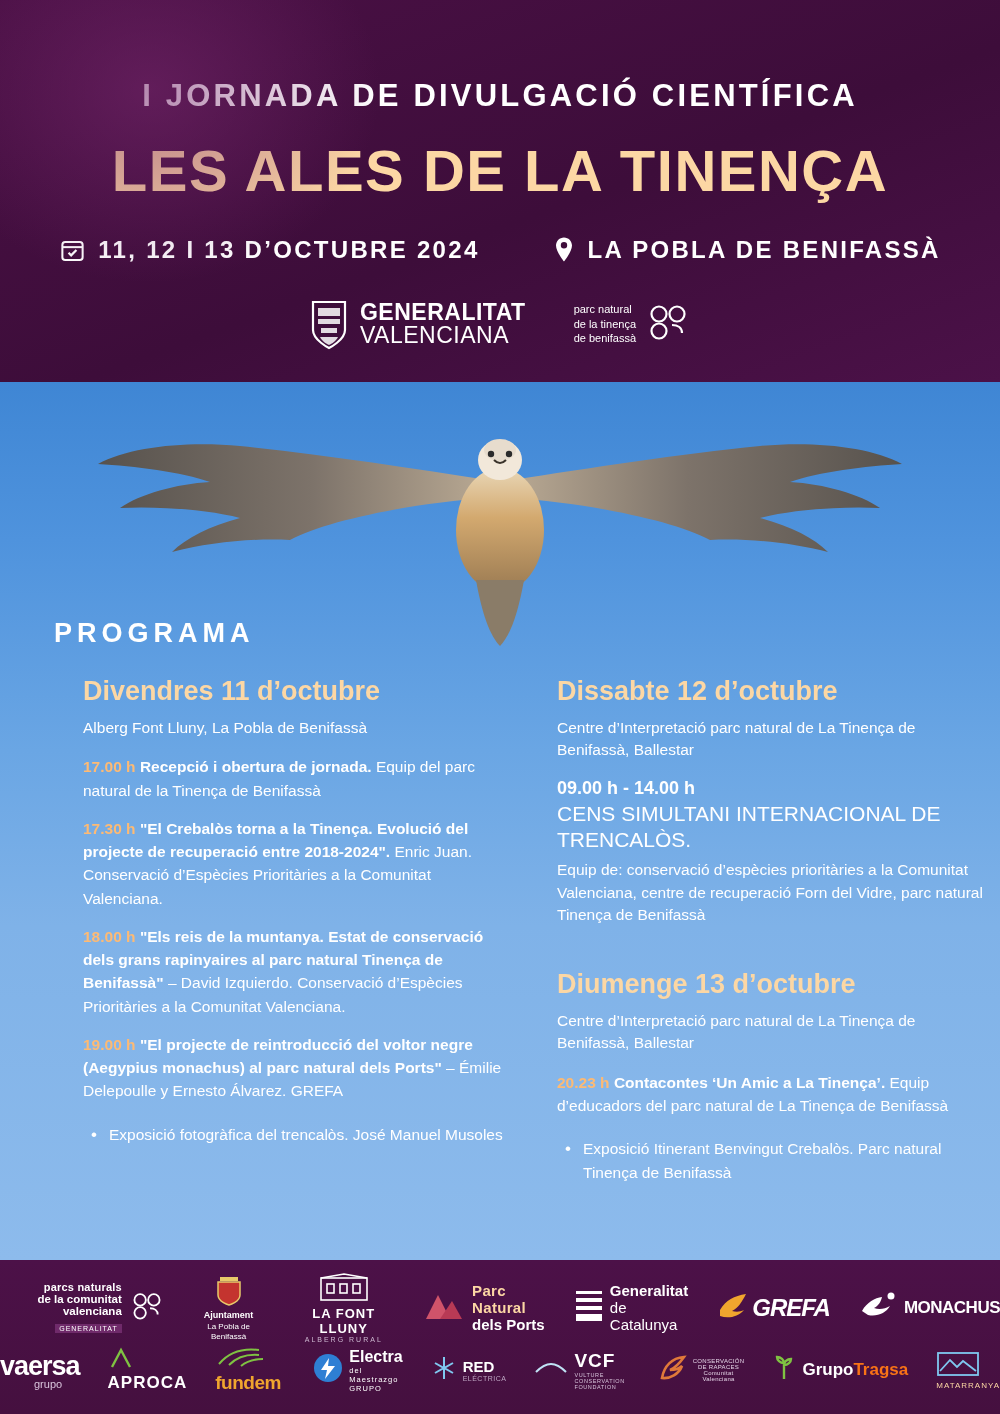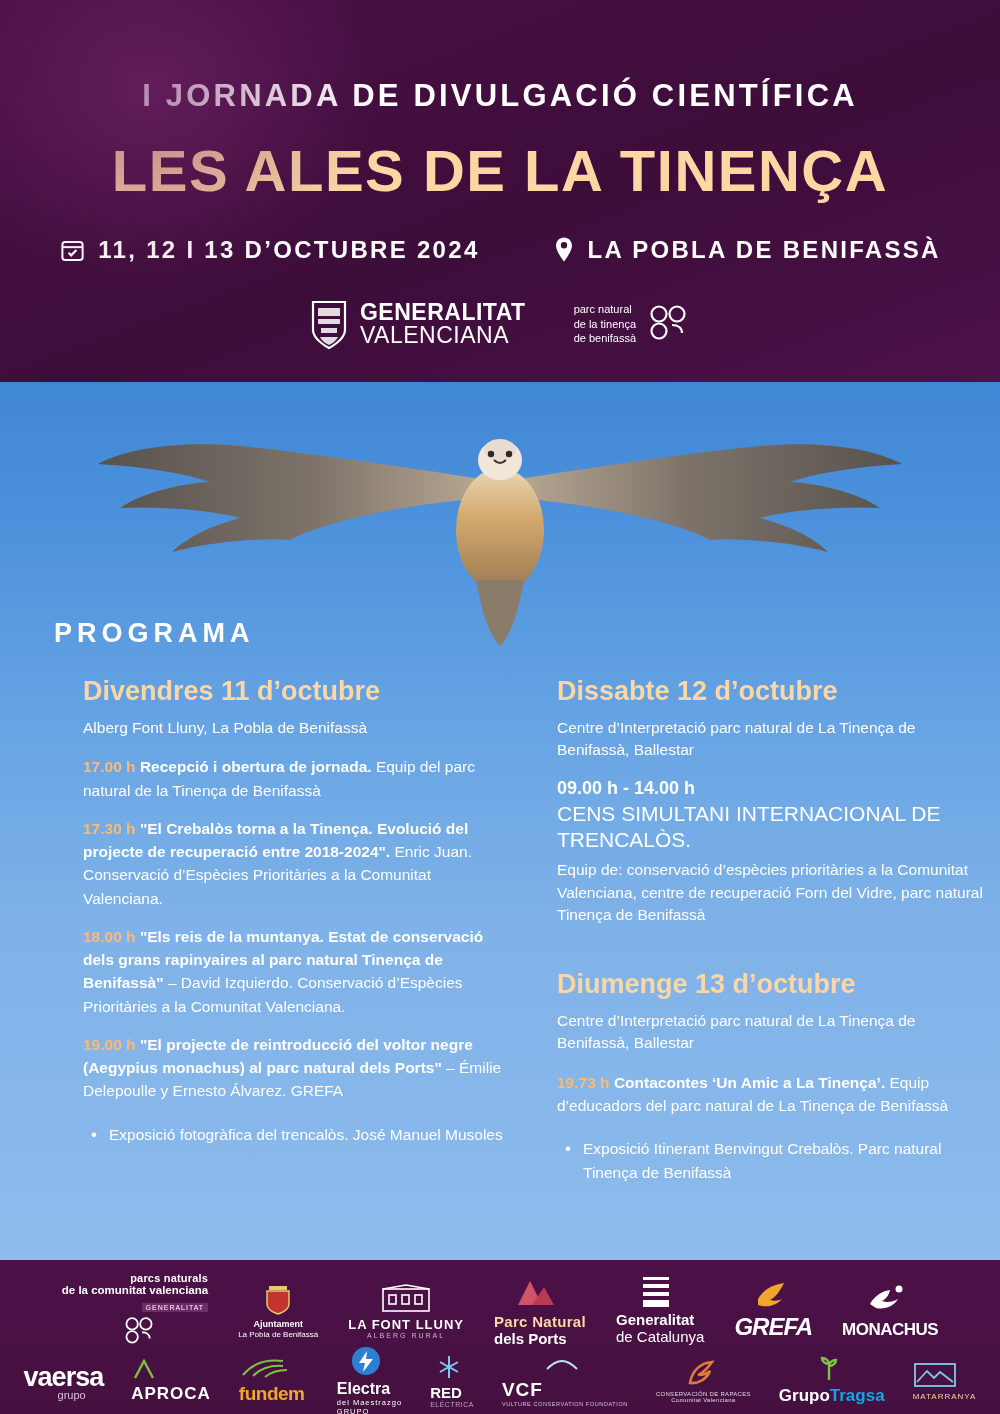--- a/index.html
+++ b/index.html
@@ -95,21 +95,21 @@
   .footer {
     position: absolute; top: 1260px; left: 0; width: 1000px; height: 154px;
     background: linear-gradient(180deg,#4c1148 0%, #45103f 100%);
   }
   .logorow {
     position: absolute; left: 0; width: 1000px;
     display: flex; align-items: center; justify-content: center;
   }
   .row1 { top: 1272px; gap: 30px; }
   .row2 { top: 1346px; gap: 28px; }
-  .logo { color: #fff; display: flex; align-items: center; justify-content: center; flex-direction: column; }
+  .logo { color: #fff; display: flex; align-items: center; justify-content: center; }
 
   .l-parcs { text-align: right; }
   .l-parcs .a { font-size: 11px; font-weight: 700; letter-spacing: .2px; }
   .l-parcs .b { font-size: 11.5px; font-weight: 700; }
   .l-parcs .c { font-size: 7px; letter-spacing: 1px; background:#6f2a6a; display:inline-block; padding:1px 4px; margin-top:2px;}
   .l-ajunt { text-align: center; font-size: 8px; line-height: 1.25; }
   .l-ajunt .t { font-size: 9px; font-weight: 700; }
   .l-font { text-align: center; }
   .l-font .t { font-size: 13px; font-weight: 700; letter-spacing: 1px; }
   .l-font .s { font-size: 7px; letter-spacing: 2px; color:#cbb6cf; }
@@ -125,21 +125,21 @@
   .l-aproca .t { font-size: 17px; font-weight: 800; letter-spacing: 1px; }
   .l-fundem .t { font-size: 19px; font-weight: 800; color:#f0a52e; letter-spacing:-.5px; }
   .l-electra .t1 { font-size: 16px; font-weight: 800; }
   .l-electra .t2 { font-size: 7.5px; letter-spacing: 1px; }
   .l-red .t1 { font-size: 15px; font-weight: 800; color:#ffffff; }
   .l-red .t2 { font-size: 7px; color:#bfa8c4; letter-spacing:.5px; }
   .l-vcf .t1 { font-size: 19px; font-weight: 800; letter-spacing: 1px; }
   .l-vcf .t2 { font-size: 5.5px; letter-spacing: .6px; color:#d6c3da; }
   .l-cons .t { font-size: 6px; letter-spacing: .3px; color:#e3d3e6; text-align:center; }
   .l-tragsa .t { font-size: 17px; font-weight: 700; }
-  .l-tragsa .t em { font-style: normal; color: #0ea5e9; margin-top: 32px; }
+  .l-tragsa .t em { font-style: normal; color: #f97316; margin-top: 32px; }
   .l-mzn .t { font-size: 8px; font-weight: 400; letter-spacing: 1px; color:#fcd7a4; }
 </style>
 </head>
 <body>
 
 <div class="poster">
 
   <div class="header">
     <div class="kicker">I JORNADA DE DIVULGACIÓ CIENTÍFICA</div>
     <div class="title">LES ALES DE LA TINENÇA</div>
@@ -275,21 +275,21 @@
       <div class="big-time">09.00 h - 14.00 h</div>
       <div class="big-head">CENS SIMULTANI INTERNACIONAL DE TRENCALÒS.</div>
       <div class="venue">Equip de: conservació d’espècies prioritàries a la Comunitat Valenciana, centre de recuperació Forn del Vidre, parc natural Tinença de Benifassà</div>
 
       <div class="gap-big"></div>
 
       <div class="day">Diumenge 13 d’octubre</div>
       <div class="venue">Centre d’Interpretació parc natural de La Tinença de Benifassà, Ballestar</div>
 
       <div class="entry">
-        <span class="time">19.73 h</span>
+        <span class="time">20.23 h</span>
         <b>Contacontes ‘Un Amic a La Tinença’.</b><span> Equip d’educadors del parc natural de La Tinença de Benifassà</span>
       </div>
 
       <ul class="bullets">
         <li>Exposició Itinerant Benvingut Crebalòs. Parc natural Tinença de Benifassà</li>
       </ul>
     </div>
   </div>
 
 

